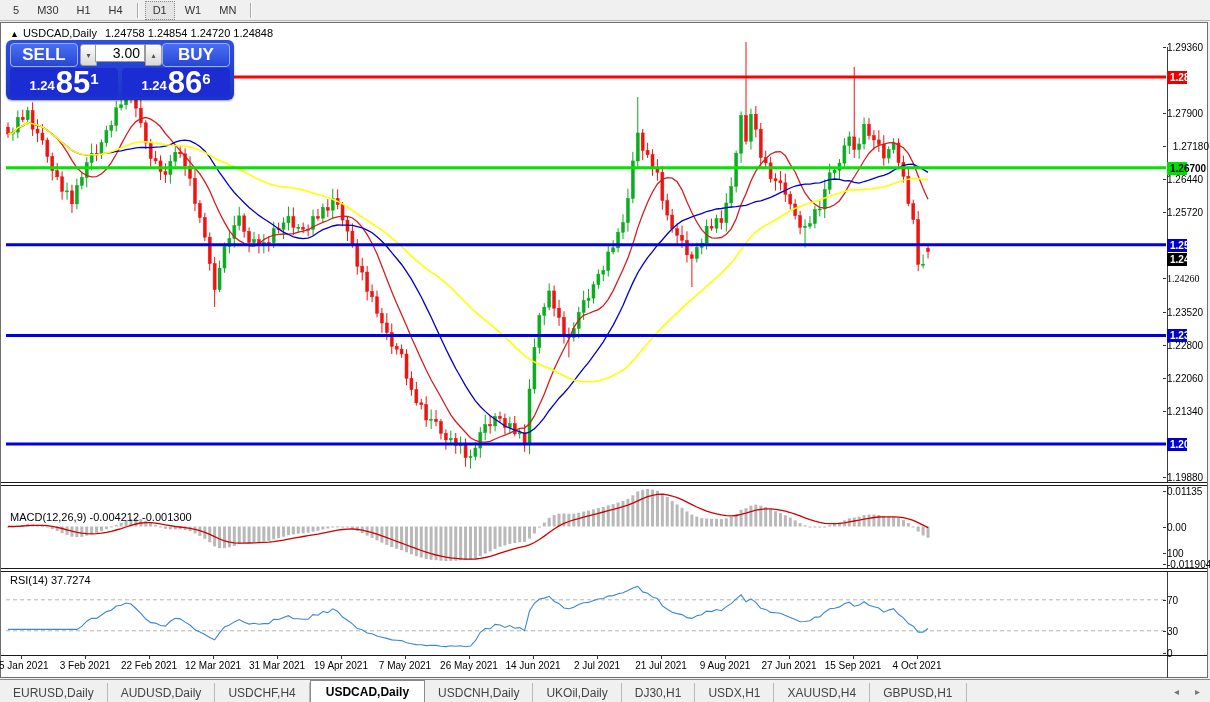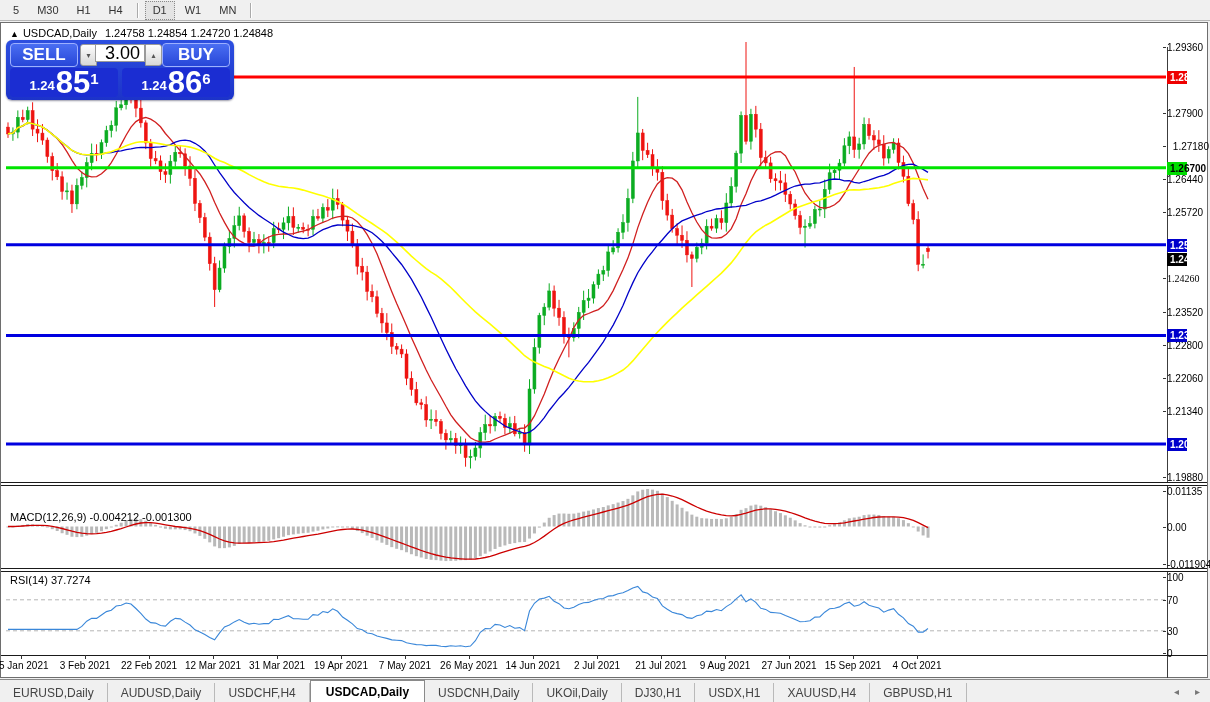--- a/index.html
+++ b/index.html
@@ -21,21 +21,21 @@
   #chart-title .arr{font-size:9px;margin-right:4px;}
   #chart-title .sym{margin-right:8px;}
   
   #trade-panel{position:absolute;left:6px;top:40px;width:228px;height:60px;background:linear-gradient(#2d4fe0,#1c33c9);border-radius:6px;box-shadow:0 1px 2px rgba(0,0,40,.4);}
   .tp-btn{position:absolute;top:3px;height:22px;background:linear-gradient(#4a6ef2,#2746d8);border:1px solid #9db0ff;border-radius:4px;color:#fff;font-size:17px;font-weight:bold;display:flex;align-items:center;justify-content:center;cursor:pointer;}
   #sell-btn{left:4px;width:66px;}
   #buy-btn{right:4px;width:66px;}
   .spin-btn{position:absolute;top:4px;width:15px;height:20px;background:linear-gradient(#fdfdfd,#d8d8d8);border:1px solid #9a9a9a;color:#555;font-size:8px;display:flex;align-items:center;justify-content:center;cursor:pointer;}
   #vol-down{left:74px;border-radius:3px 0 0 3px;}
   #vol-up{left:139px;border-radius:0 3px 3px 0;}
-  #vol-box{position:absolute;left:89px;top:4px;width:50px;height:18px;border:1px solid #9a9a9a;background:#fff;font-size:18px;color:#000;text-align:right;padding-right:4px;box-sizing:border-box;font-family:"Liberation Sans",sans-serif;}
+  #vol-box{position:absolute;left:89px;top:4px;width:50px;height:18px;border:1px solid #9a9a9a;background:#fff;font-size:14px;color:#000;text-align:right;padding-right:4px;box-sizing:border-box;font-family:"Liberation Sans",sans-serif;}
   .px-box{position:absolute;top:28px;height:29px;background:#1b2dd2;border-radius:4px;color:#fff;display:flex;align-items:flex-end;justify-content:center;padding-bottom:1px;box-sizing:border-box;}
   #sell-px{left:4px;width:108px;}
   #buy-px{left:116px;width:108px;}
   .px-small{font-size:13px;font-weight:bold;margin:0 1px 3px 0;}
   .px-big{font-size:31px;font-weight:bold;line-height:27px;}
   .px-sup{font-size:15px;font-weight:bold;position:relative;top:-9px;}
   
   .pane-label{position:absolute;left:10px;font-size:11px;color:#000;white-space:nowrap;}
   
   .ax-tick{position:absolute;left:1167px;width:42px;font-size:10px;color:#000;line-height:11px;}
@@ -706,21 +706,21 @@
       <div class="ax-tick" style="top: 472px;">1.19880</div>
       <div class="badge red" style="top: 71px;">1.28700</div>
       <div class="badge green" style="top: 162px;">1.26700</div>
       <div class="badge blue" style="top: 239px;">1.25003</div>
       <div class="badge black" style="top: 253px;">1.24848</div>
       <div class="badge blue" style="top: 329px;">1.23003</div>
       <div class="badge blue" style="top: 438px;">1.20609</div>
       <div class="ax-tick" style="top: 486px;">0.01135</div>
       <div class="ax-tick" style="top: 522px;">0.00</div>
       <div class="ax-tick" style="top: 559px;">-0.011904</div>
-      <div class="ax-tick" style="top: 572px;">100</div>
+      <div class="ax-tick" style="top: 548px;">100</div>
       <div class="ax-tick" style="top: 595px;">70</div>
       <div class="ax-tick" style="top: 626px;">30</div>
       <div class="ax-tick" style="top: 648px;">0</div>
     </div>
   <div id="date-layer">
       <div class="date-label" style="left: 21px;">15 Jan 2021</div>
       <div class="date-tick" style="left: 21px;"></div>
       <div class="date-label" style="left: 85px;">3 Feb 2021</div>
       <div class="date-tick" style="left: 85px;"></div>
       <div class="date-label" style="left: 149px;">22 Feb 2021</div>

